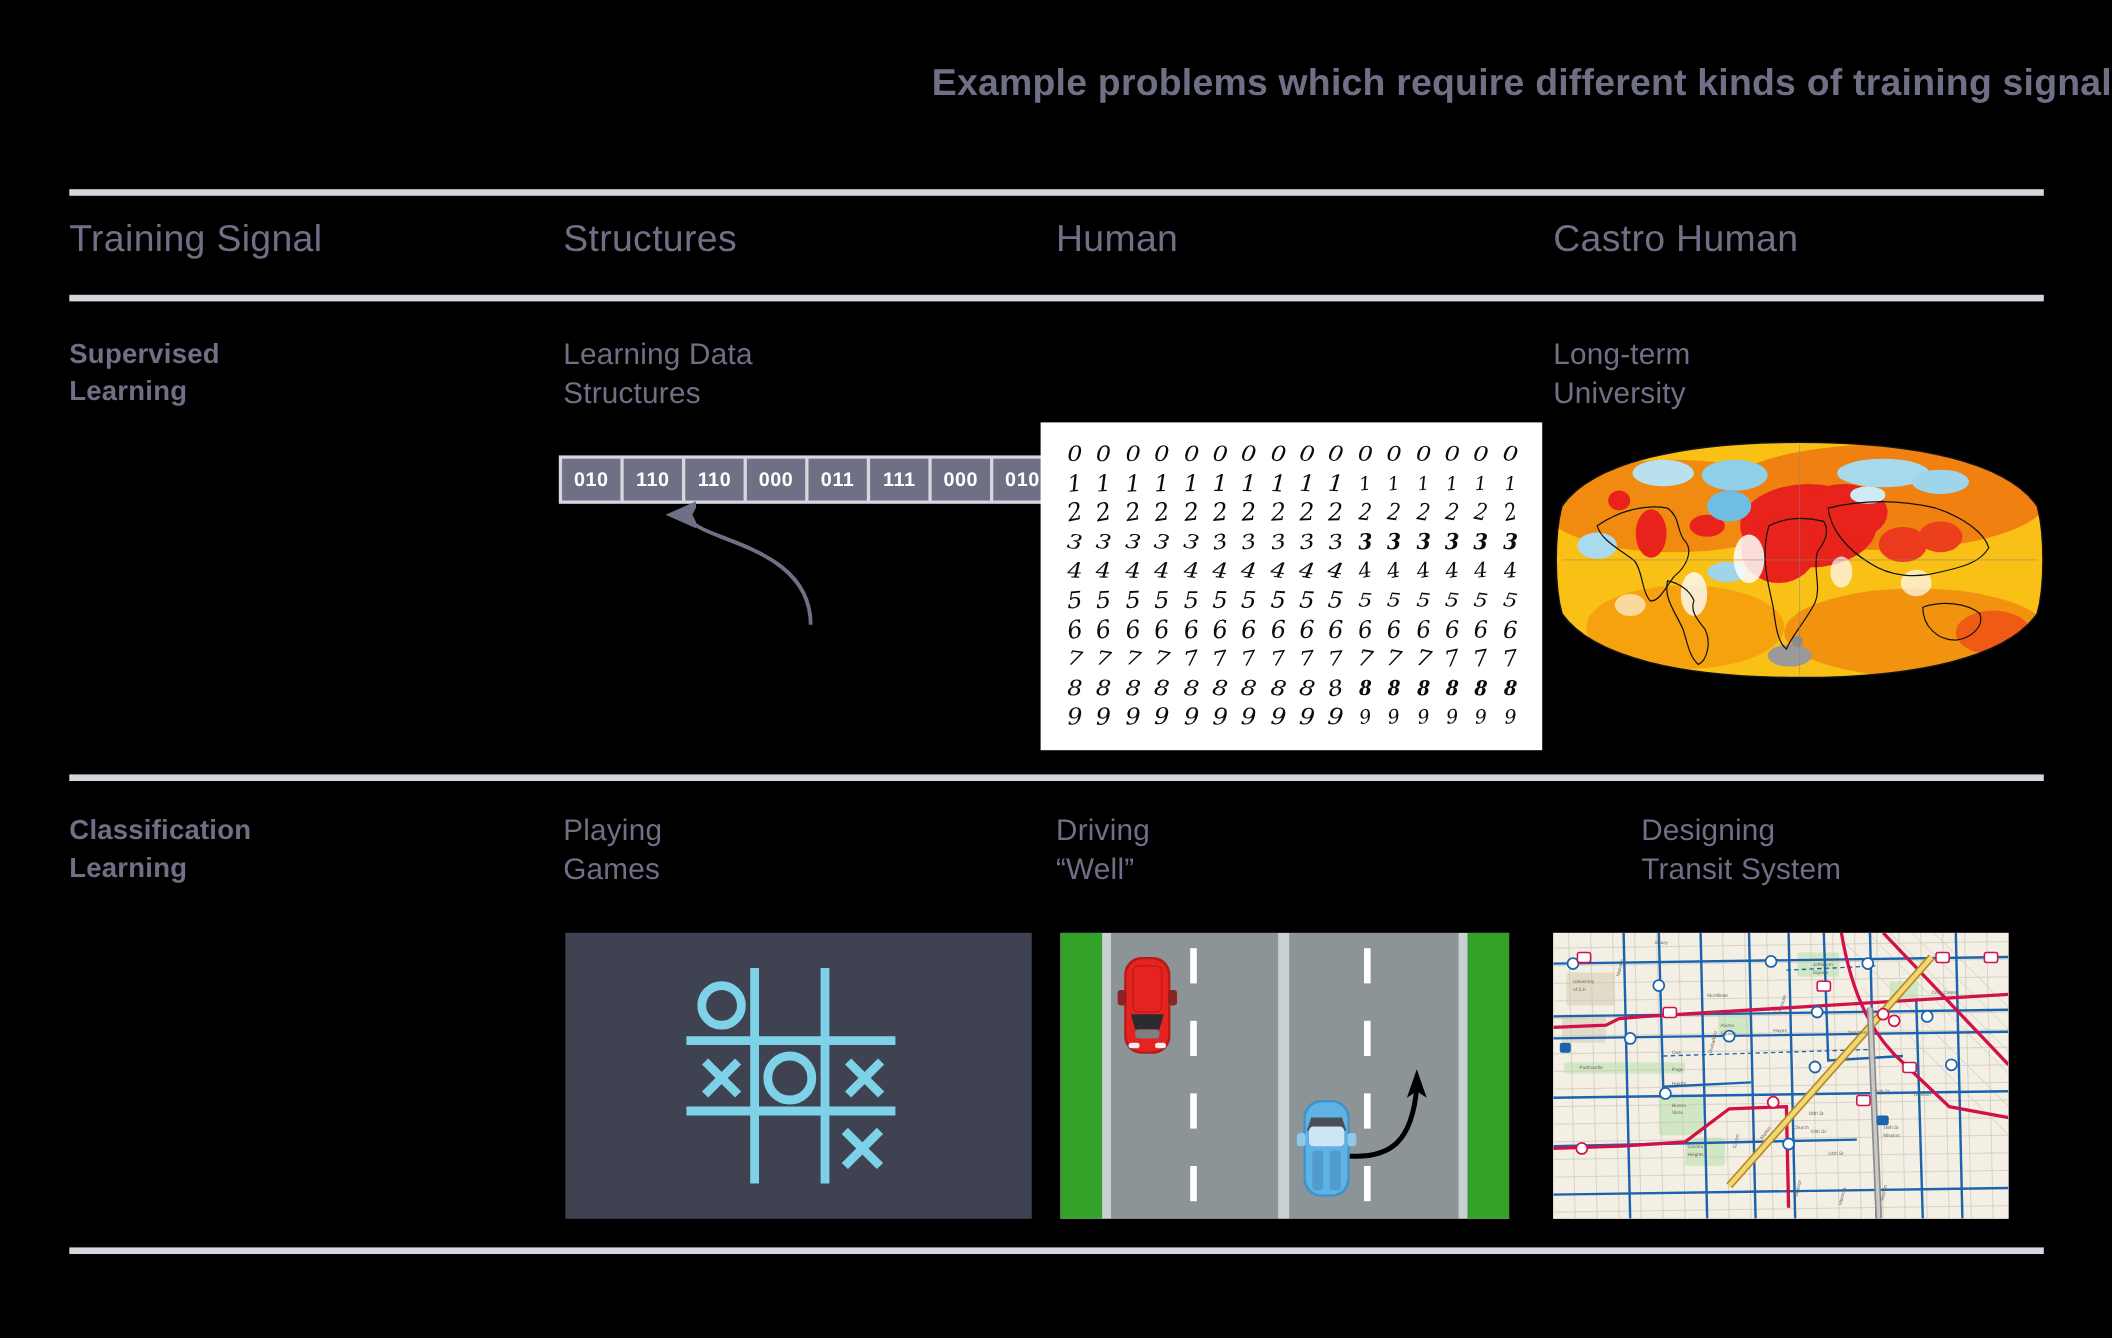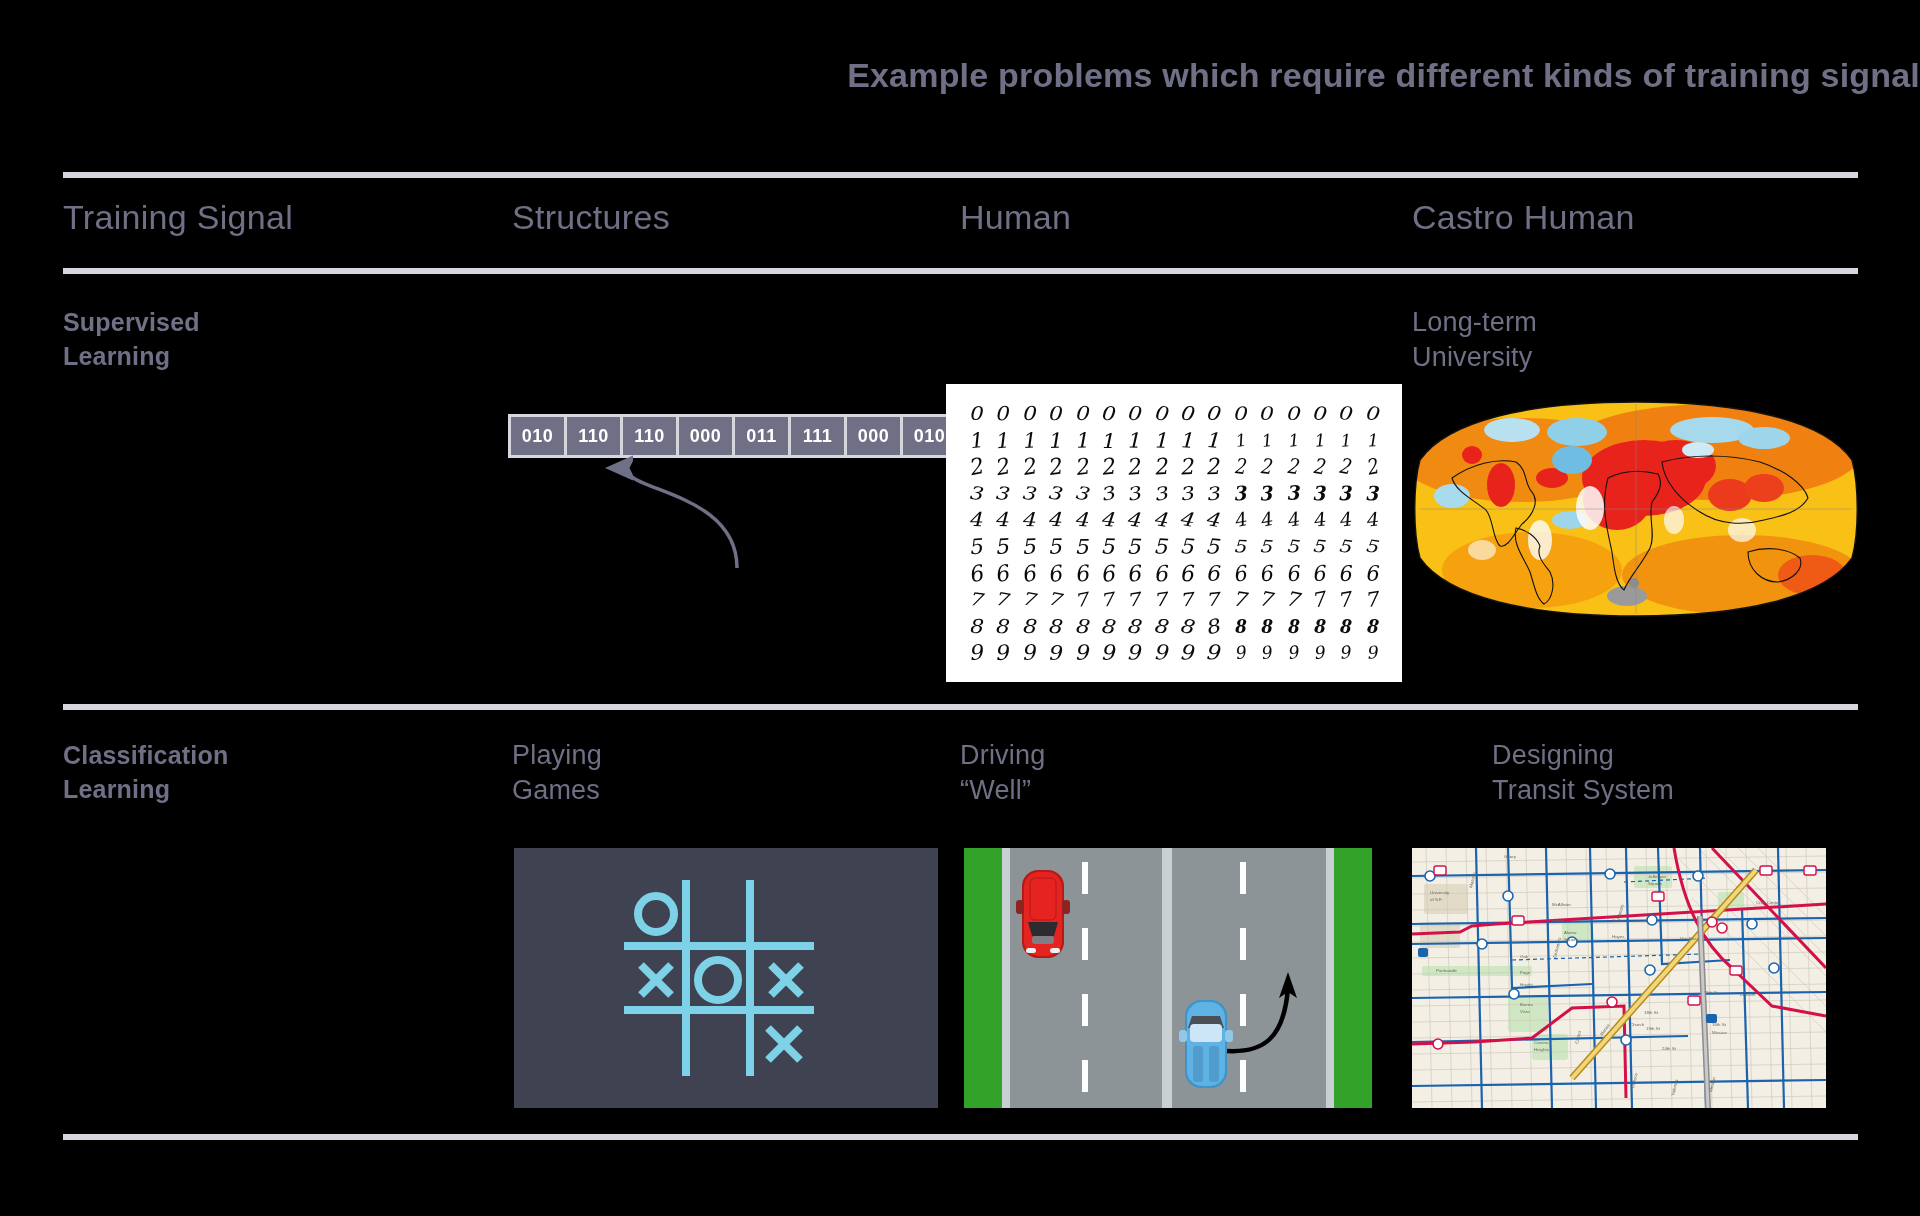--- a/index.html
+++ b/index.html
@@ -103,20 +103,22 @@
   <div class="hdr c1">Training Signal</div>
   <div class="hdr c2">Structures</div>
   <div class="hdr c3">Human</div>
   <div class="hdr c4">Castro Human</div>
 
   <div class="rowlabel r1">Supervised
 Learning</div>
   <div class="rowlabel r2">Classification
 Learning</div>
 
+  <div class="celltitle ct-a1">Learning Data
+Structures</div>
   <div class="celltitle ct-c1">Long-term
 University</div>
   <div class="celltitle ct-a2">Playing
 Games</div>
   <div class="celltitle ct-b2">Driving
 “Well”</div>
   <div class="celltitle ct-c2">Designing
 Transit System</div>
 
   <div class="binwrap">

